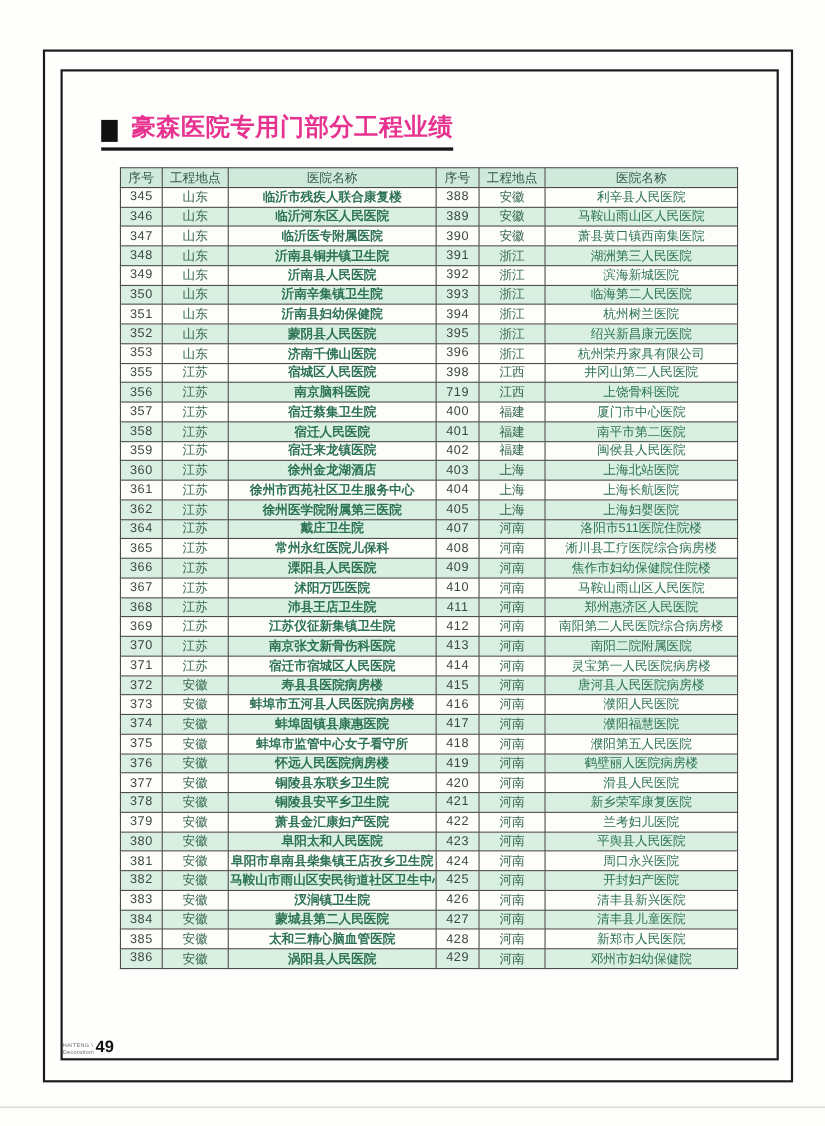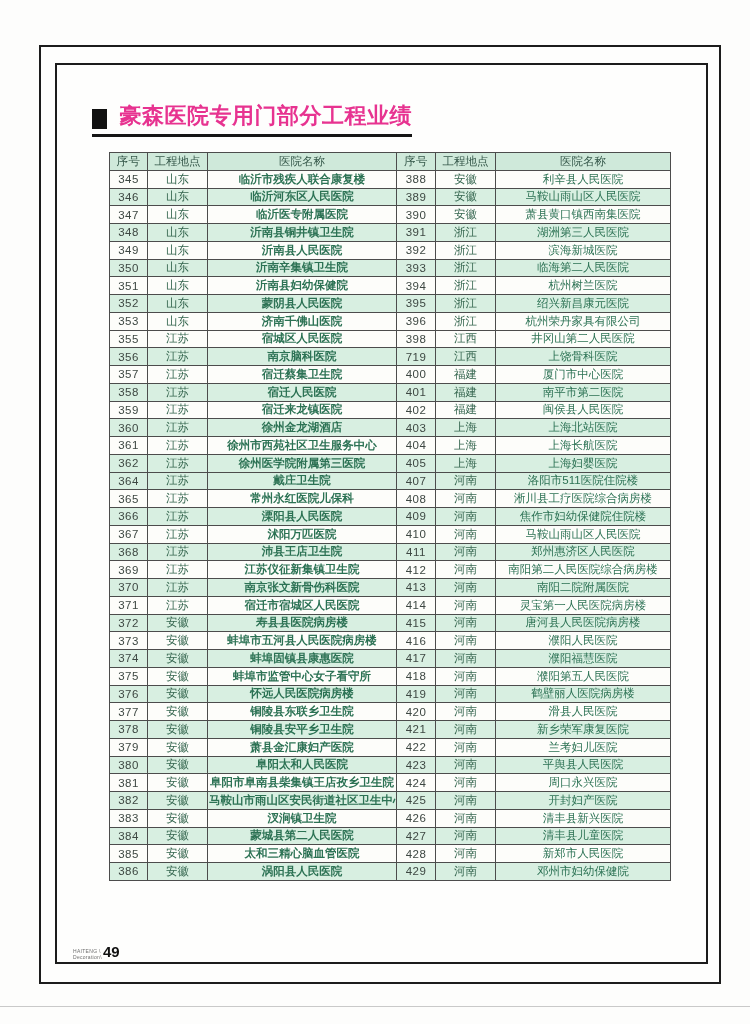--- a/index.html
+++ b/index.html
@@ -26,21 +26,21 @@
     font-size:11.5px; padding:0 1px; }
   table.perf th { background:#cfe9da; color:#35584a; font-weight:normal; }
   tr.white td { background:#fdfdfa; }
   tr.green td { background:#d8efe1; }
   .c0, .c3 { width:38px; color:#3d4742; font-size:11px; letter-spacing:0.5px; }
   .c3 { width:39px; }
   .c1, .c4 { width:60px; color:#35664f; }
   .c2 { width:189px; color:#2c7254;font-weight:bold; }
   .c5 { width:175px; color:#2c7254; }
 
-  .footer { position:absolute; left:57px; top:943px; display:flex; align-items:flex-end;padding-left:16px; }
+  .footer { position:absolute; left:57px; top:943px; display:flex; align-items:flex-end; }
   .brand { font-size:5px; line-height:6px; color:#6e6e6e; letter-spacing:0.3px; }
   .page-number { font-size:15px; font-weight:bold; color:#111; margin-left:1px; }
 
   .scan-line-bottom { position:absolute; left:0; top:1006px; width:750px; height:1px;
     background:#c9c9c9; }
 </style>
 </head>
 <body>
 
 <div class="page">

